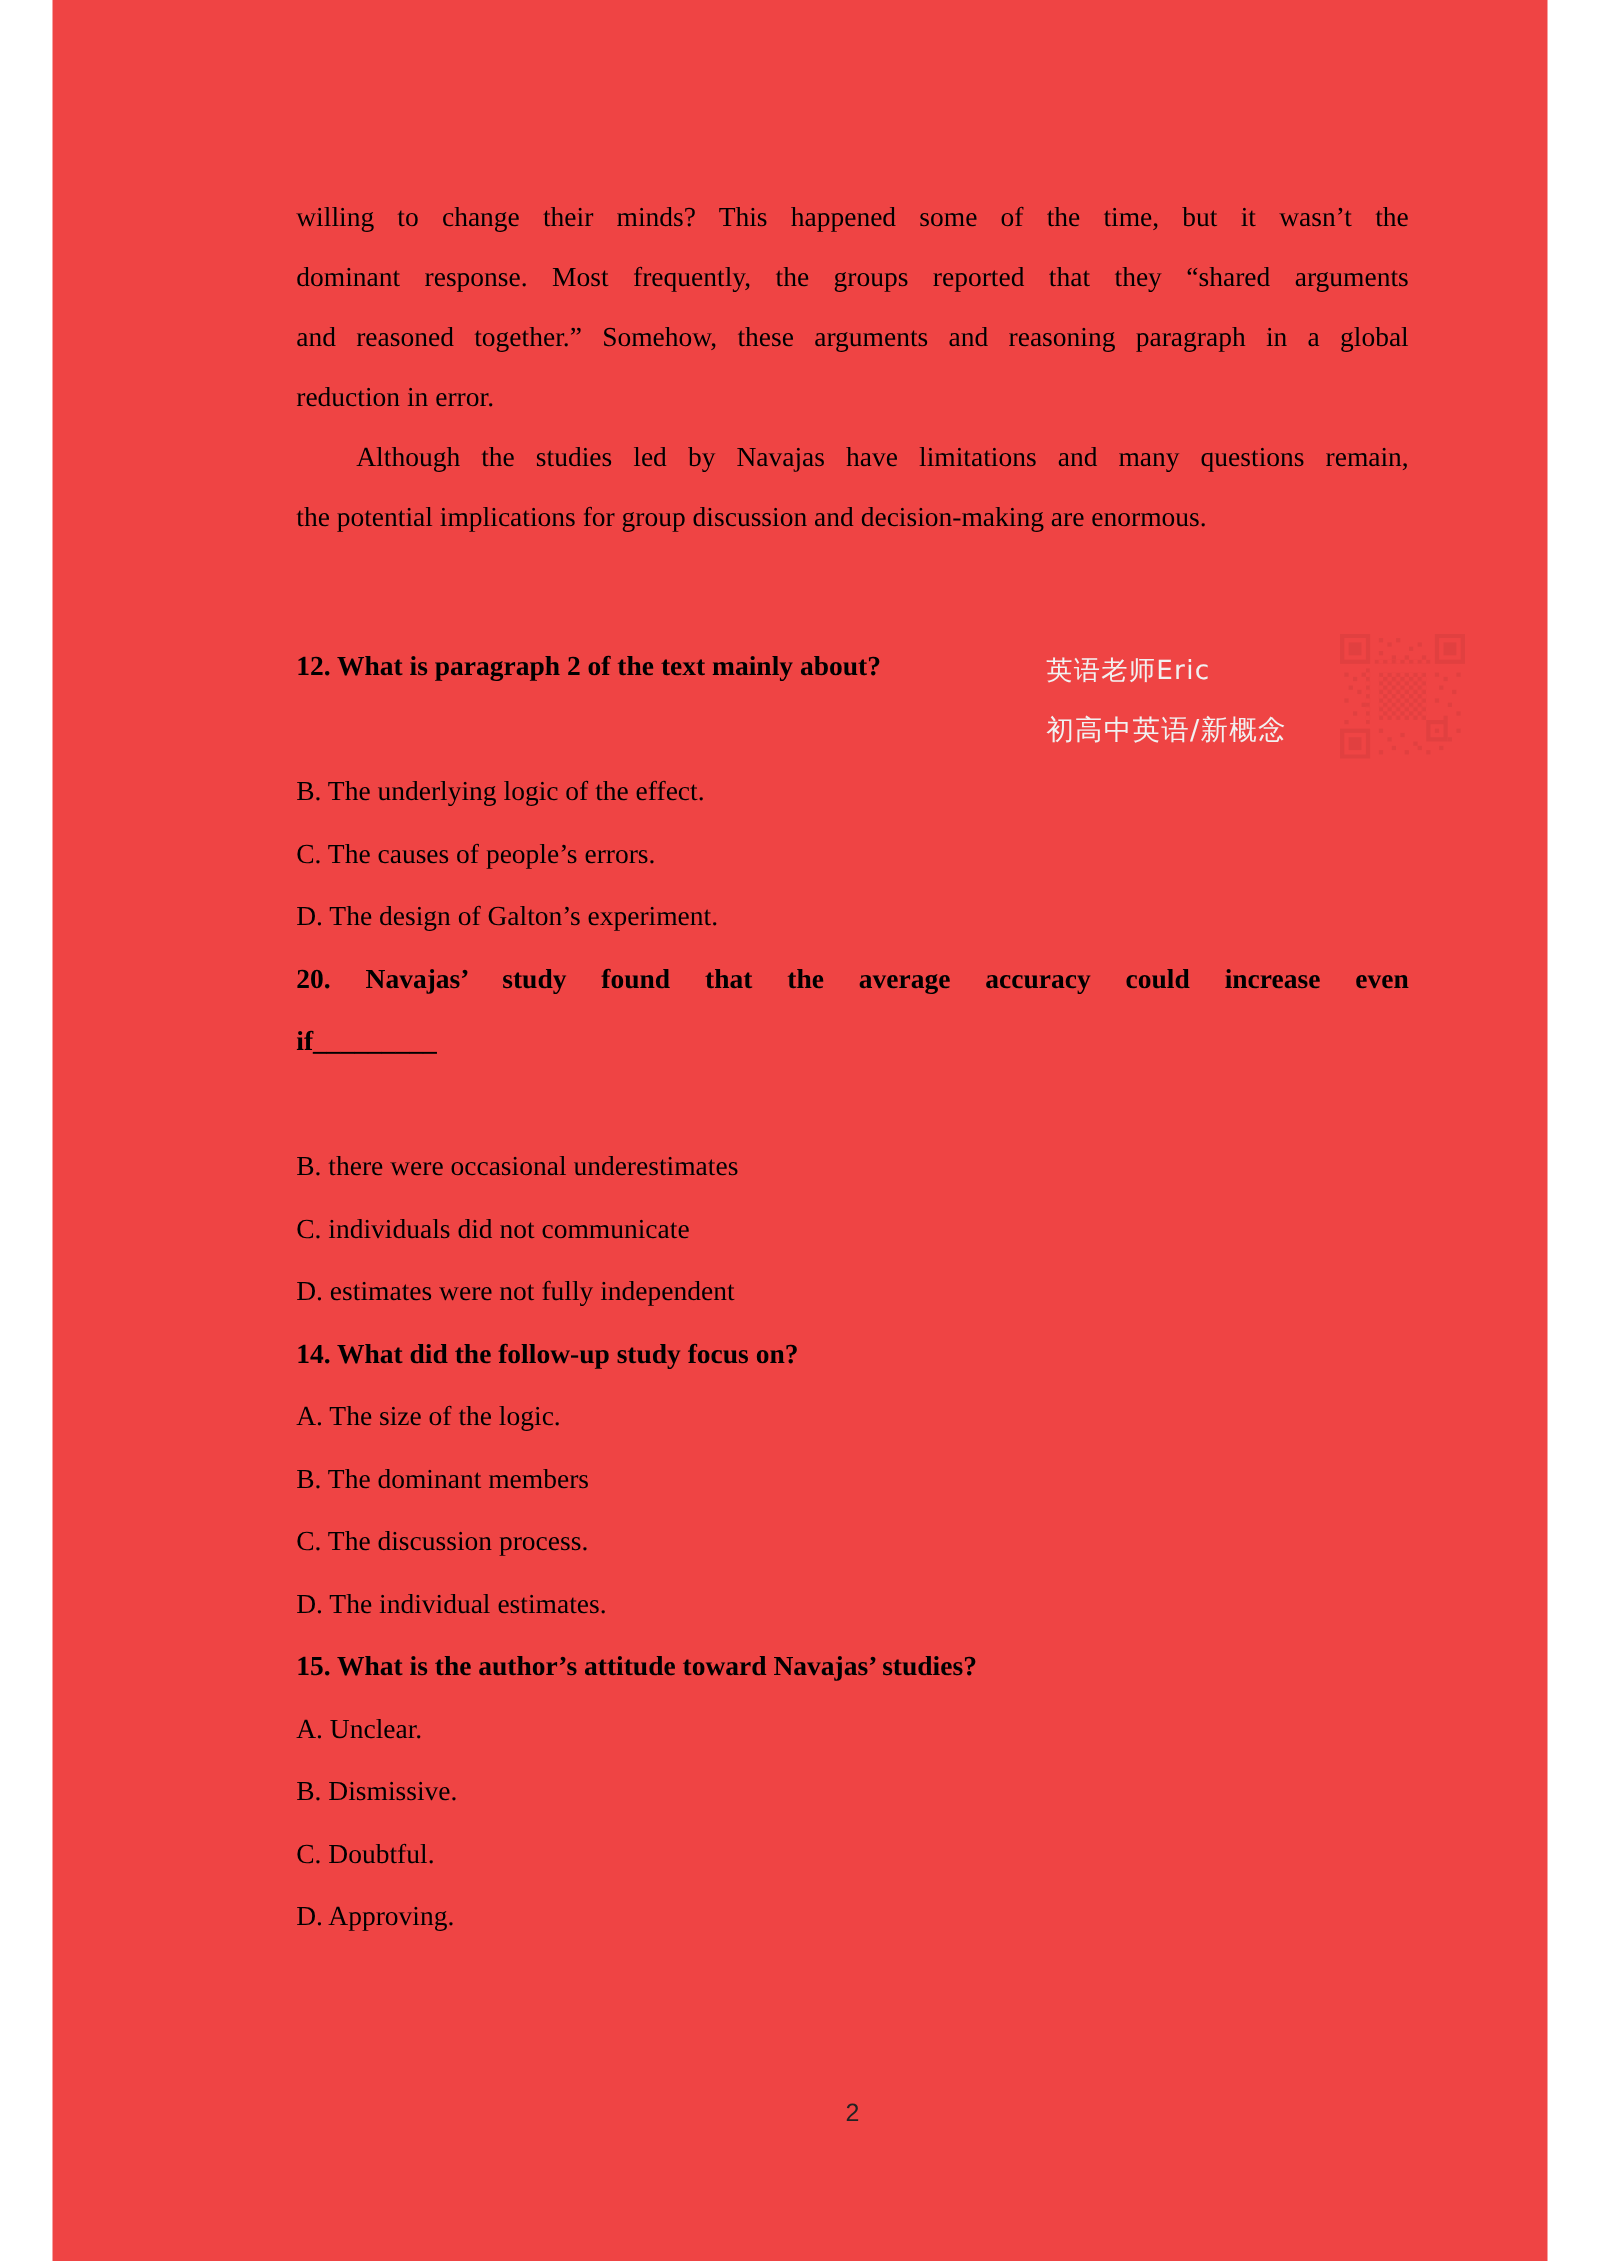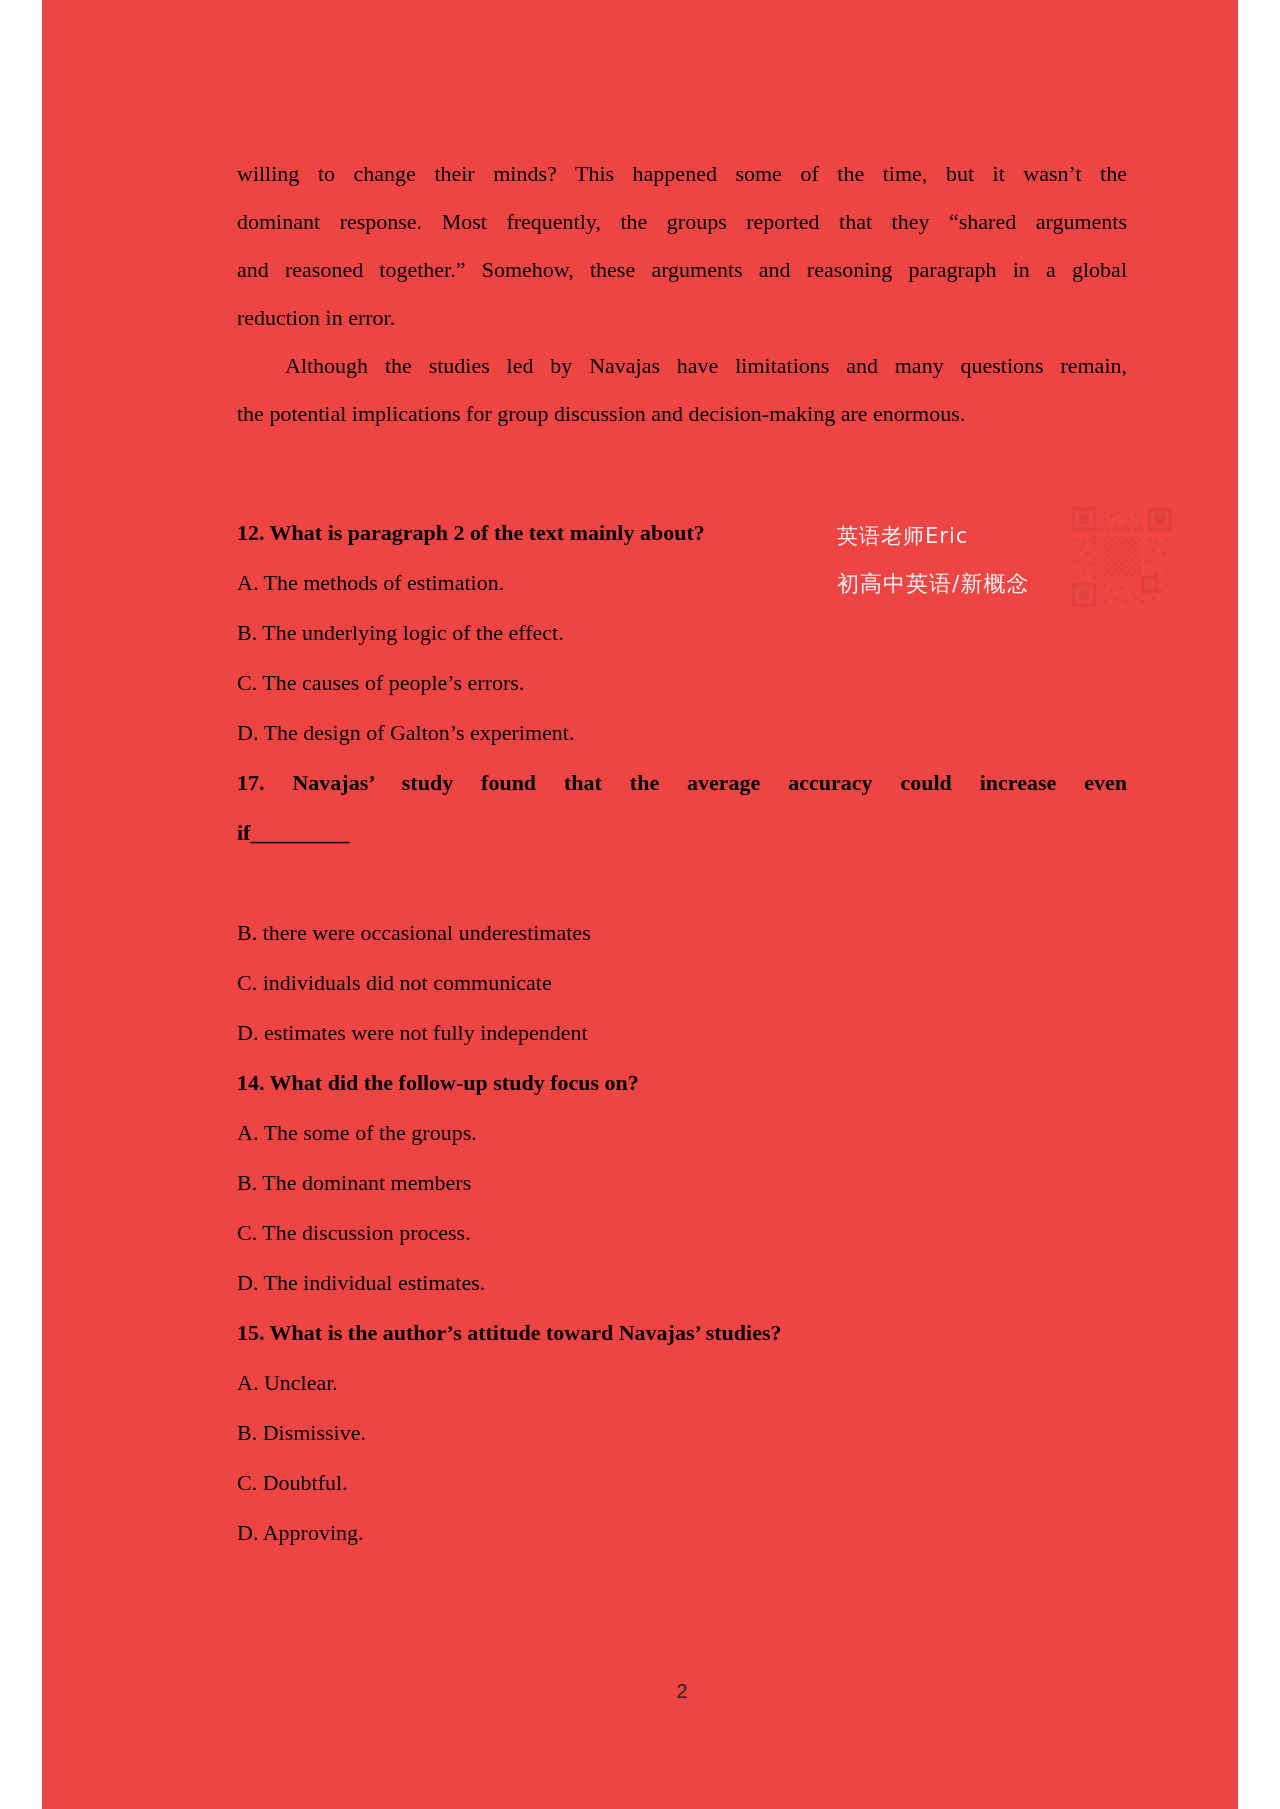--- a/index.html
+++ b/index.html
@@ -136,33 +136,32 @@
 
     <div class="ln just" style="top:159px">willing to change their minds? This happened some of the time, but it wasn’t the</div>
     <div class="ln just" style="top:207px">dominant response. Most frequently, the groups reported that they “shared arguments</div>
     <div class="ln just" style="top:255px">and reasoned together.” Somehow, these arguments and reasoning paragraph in a global</div>
     <div class="ln" style="top:303px">reduction in error.</div>
 
     <div class="ln just indent" style="top:351px">Although the studies led by Navajas have limitations and many questions remain,</div>
     <div class="ln" style="top:399px">the potential implications for group discussion and decision-making are enormous.</div>
 
     <div class="ln stem" style="top:518px">12. What is paragraph 2 of the text mainly about?</div>
-    <div class="ln" style="top:568px">A. The methods of estimation.</div>
     <div class="ln" style="top:618px">B. The underlying logic of the effect.</div>
     <div class="ln" style="top:668px">C. The causes of people’s errors.</div>
     <div class="ln" style="top:718px">D. The design of Galton’s experiment.</div>
 
-    <div class="ln stem just" style="top:768px">17. Navajas’ study found that the average accuracy could increase even</div>
+    <div class="ln stem just" style="top:768px">20. Navajas’ study found that the average accuracy could increase even</div>
     <div class="ln stem" style="top:818px">if_________</div>
     <div class="ln" style="top:918px">B. there were occasional underestimates</div>
     <div class="ln" style="top:968px">C. individuals did not communicate</div>
     <div class="ln" style="top:1018px">D. estimates were not fully independent</div>
 
     <div class="ln stem" style="top:1068px">14. What did the follow-up study focus on?</div>
-    <div class="ln" style="top:1118px">A. The some of the groups.</div>
+    <div class="ln" style="top:1118px">A. The size of the logic.</div>
     <div class="ln" style="top:1168px">B. The dominant members</div>
     <div class="ln" style="top:1218px">C. The discussion process.</div>
     <div class="ln" style="top:1268px">D. The individual estimates.</div>
 
     <div class="ln stem" style="top:1318px">15. What is the author’s attitude toward Navajas’ studies?</div>
     <div class="ln" style="top:1368px">A. Unclear.</div>
     <div class="ln" style="top:1418px">B. Dismissive.</div>
     <div class="ln" style="top:1468px">C. Doubtful.</div>
     <div class="ln" style="top:1518px">D. Approving.</div>
 

